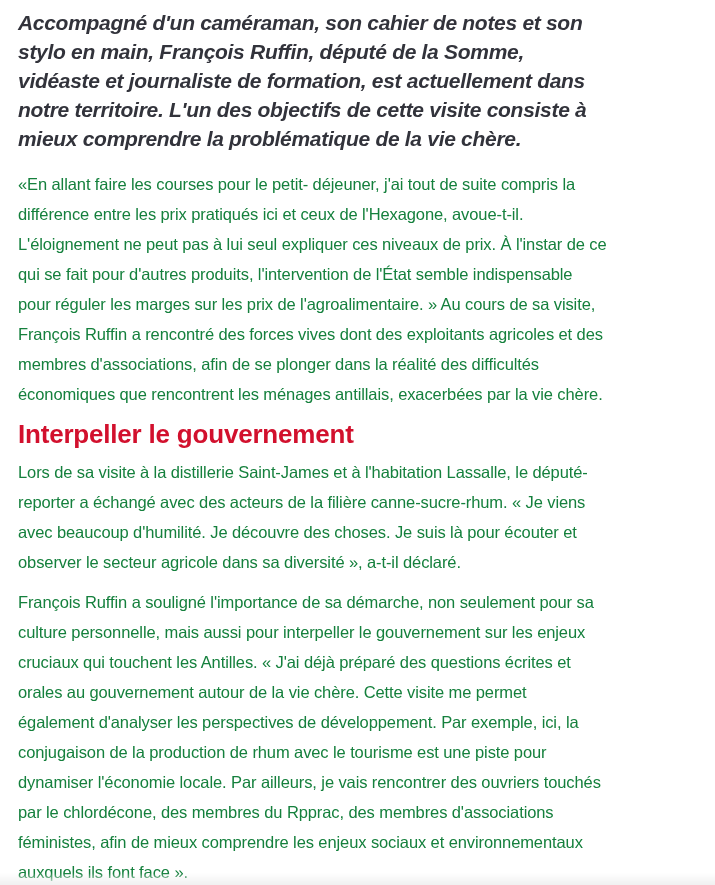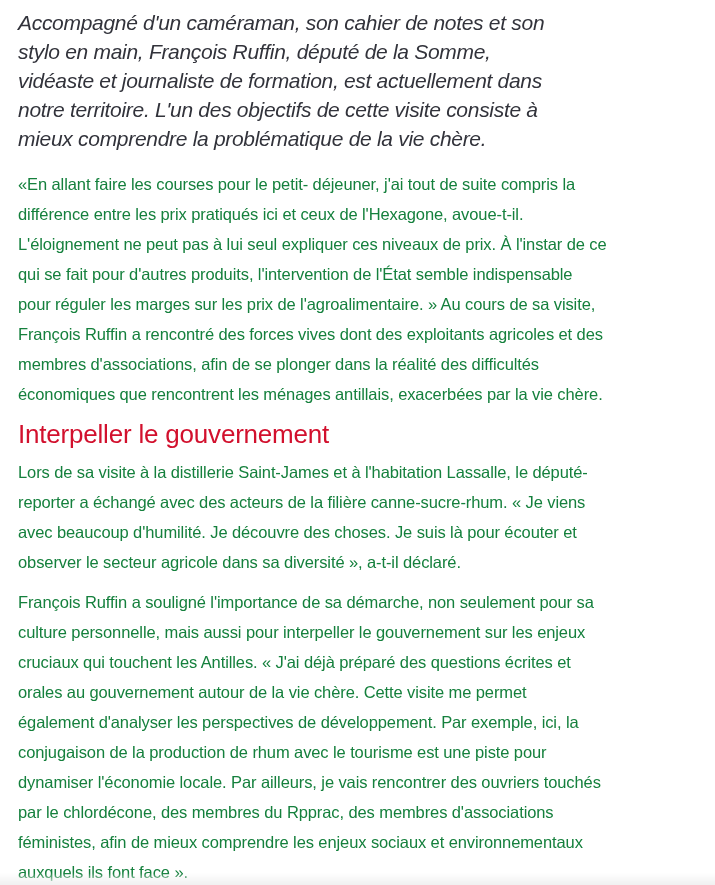--- a/index.html
+++ b/index.html
@@ -16,40 +16,40 @@
   }
   .page {
     padding: 8px 18px 0 18px;
     box-sizing: border-box;
     width: 715px;
   }
   .intro {
     margin: 0 0 16px 0;
     font-size: 21px;
     line-height: 29px;
-    font-weight: normal;
+    font-weight: bold;
     font-style: italic;
     color: #32333b;
     letter-spacing: -0.3px;
     white-space: pre;
   }
   .body-para {
     margin: 0 0 10px 0;
     font-size: 16.5px;
     line-height: 30px;
     font-weight: normal;
     color: #15803d;
     letter-spacing: -0.1px;
     white-space: pre;
   }
   .section-heading {
     margin: 8px 0 8px 0;
     font-size: 26px;
     line-height: 30px;
-    font-weight: normal;
+    font-weight: bold;
     color: #d2102d;
     letter-spacing: -0.2px;
     white-space: pre;
   }
   .bottom-fade {
     position: fixed;
     left: 0;
     right: 0;
     bottom: 0;
     height: 12px;

